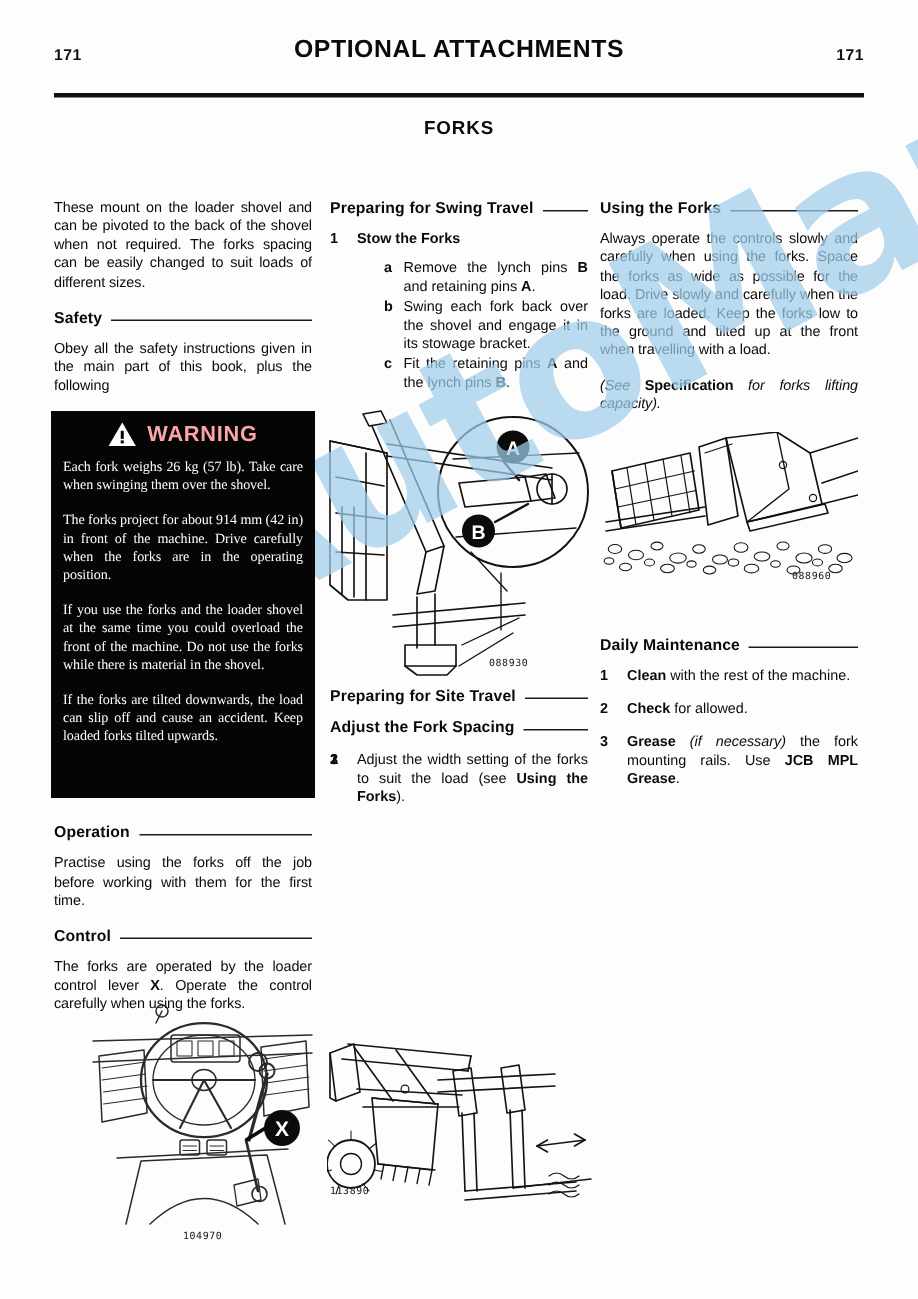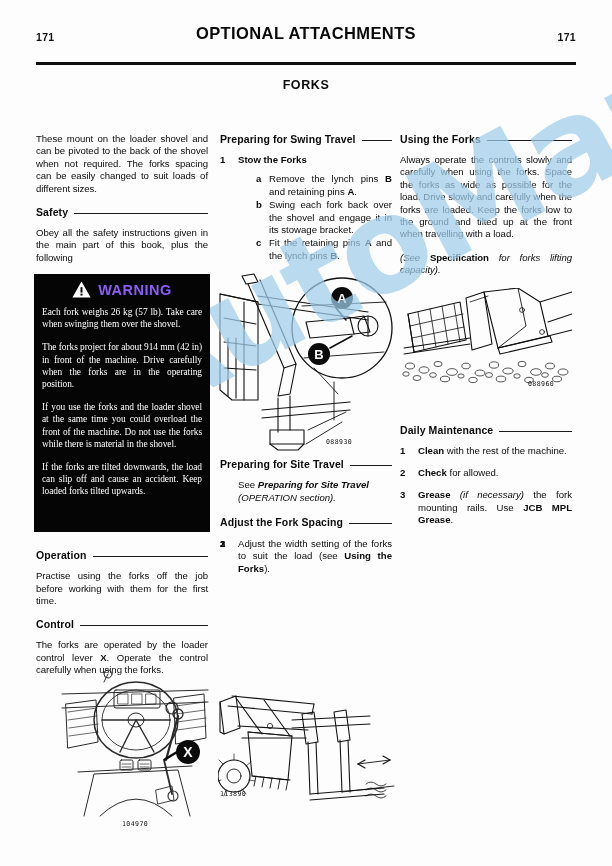--- a/index.html
+++ b/index.html
@@ -209,21 +209,21 @@
     align-items: center;
     justify-content: center;
     gap: 7px;
     margin-bottom: 8px;
   }
   #warning-head .tri { display: block; }
   #warning-word {
     font-size: 14.5px;
     font-weight: 700;
     letter-spacing: .5px;
-    color: #8b5cf6;
+    color: #fca5a5;
   }
   #warning-box p {
     margin: 0 0 11px 0;
     font-size: 9.4px;
     line-height: 12.2px;
     text-align: justify;
     color: #fff;
     letter-spacing: -.05px;
     font-family: Liberation Serif, serif;
   }
@@ -333,21 +333,20 @@
         </ol>
       </li>
     </ol>
 
     <div style="height:186px"></div>
 
     <div class="head">
       <span class="label">Preparing for Site Travel</span>
       <span class="rule"></span>
     </div>
-    <p class="indent-note"><span>See </span><span class="bi">Preparing for Site Travel</span><span class="i"> (OPERATION section).</span></p>
 
     <div class="head">
       <span class="label">Adjust the Fork Spacing</span>
       <span class="rule"></span>
     </div>
 
     <ol class="numlist">
       <li>
         <span class="marker">1</span>
       </li>

